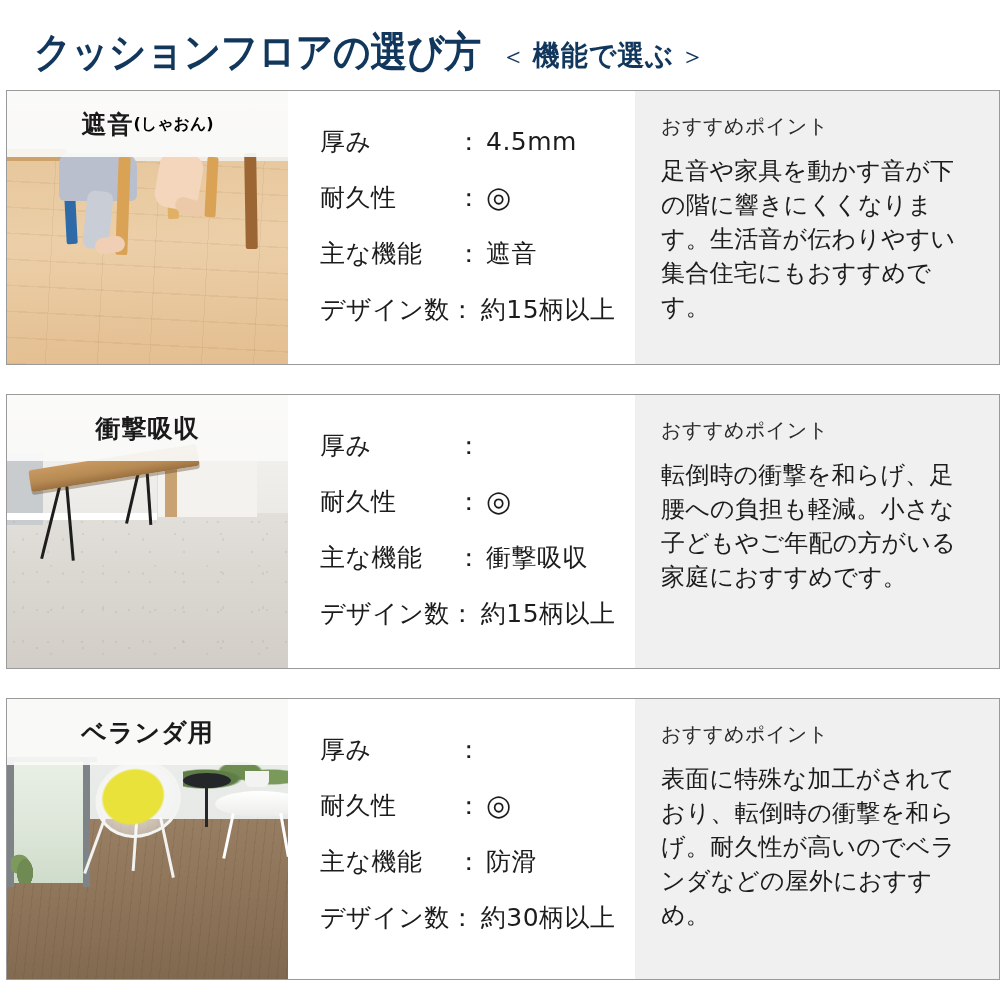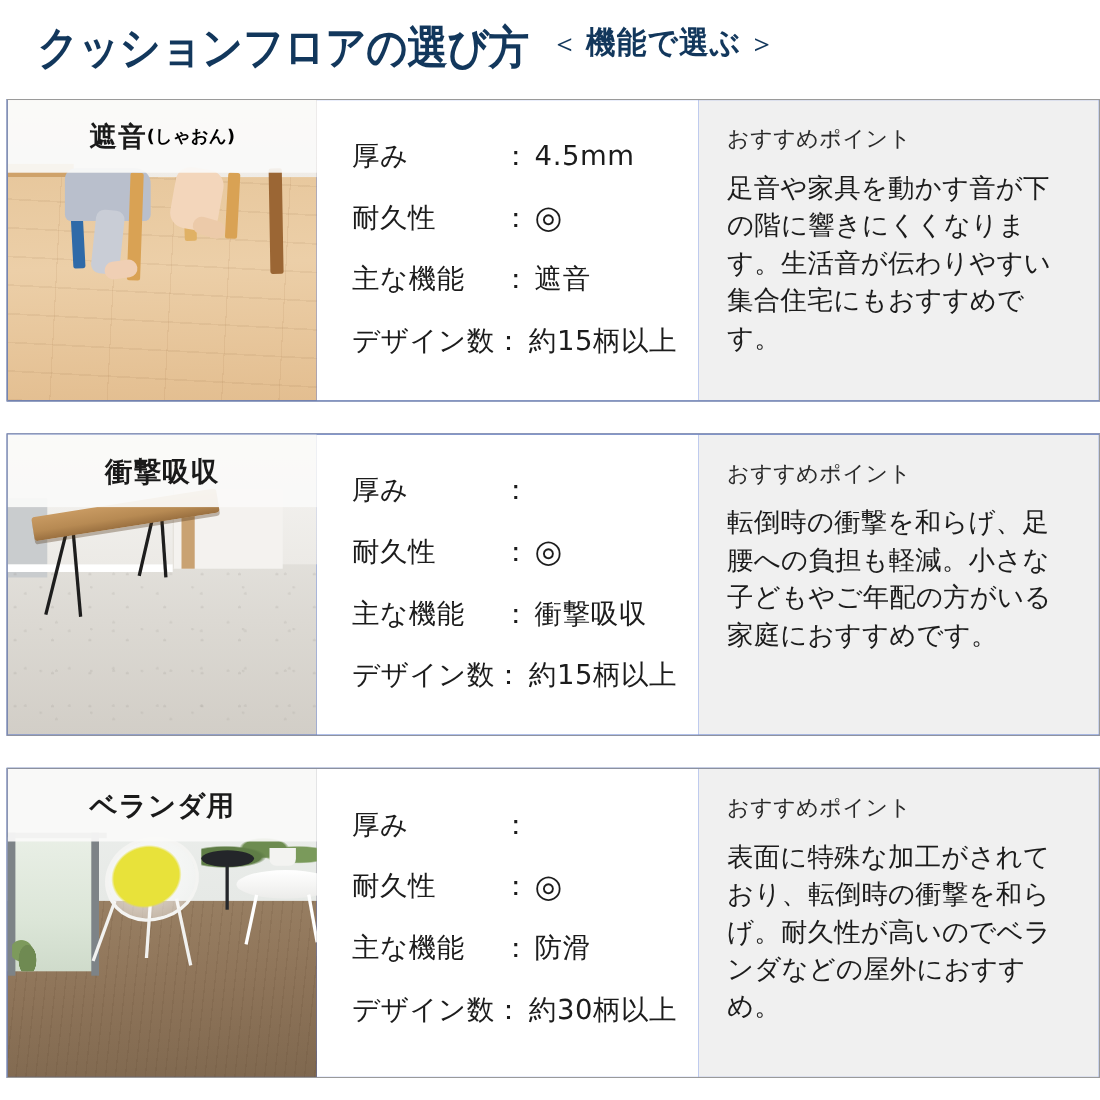--- a/index.html
+++ b/index.html
@@ -10,21 +10,21 @@
     background: #ffffff;
     font-family: "DejaVu Sans", "Liberation Sans", sans-serif;
     overflow: hidden;
   }
 
   
   .header {
     height: 90px;
     padding: 22px 0 0 34px;
     display: flex;
-    align-items: flex-start;
+    align-items: center;
     gap: 14px;
     white-space: nowrap;
   }
   .title-main {
     font-size: 37px;
     font-weight: bold;
     color: #12375c;
     letter-spacing: -0.5px;
     transform: scaleY(1.12);
     transform-origin: left bottom;
@@ -47,21 +47,21 @@
   
   .cards {
     padding: 0 3px;
   }
   .card {
     display: flex;
     width: 994px;
     height: 275px;
     margin: 0 0 29px 3px;
     border: 1px solid #9a9a9a;
-    background: #1d4ed8;
+    background: #4d7c0f;
     overflow: hidden;
   }
   .card:last-child { margin-bottom: 0; height: 282px; }
 
   
   .photo {
     position: relative;
     width: 281px;
     flex: 0 0 281px;
     overflow: hidden;

